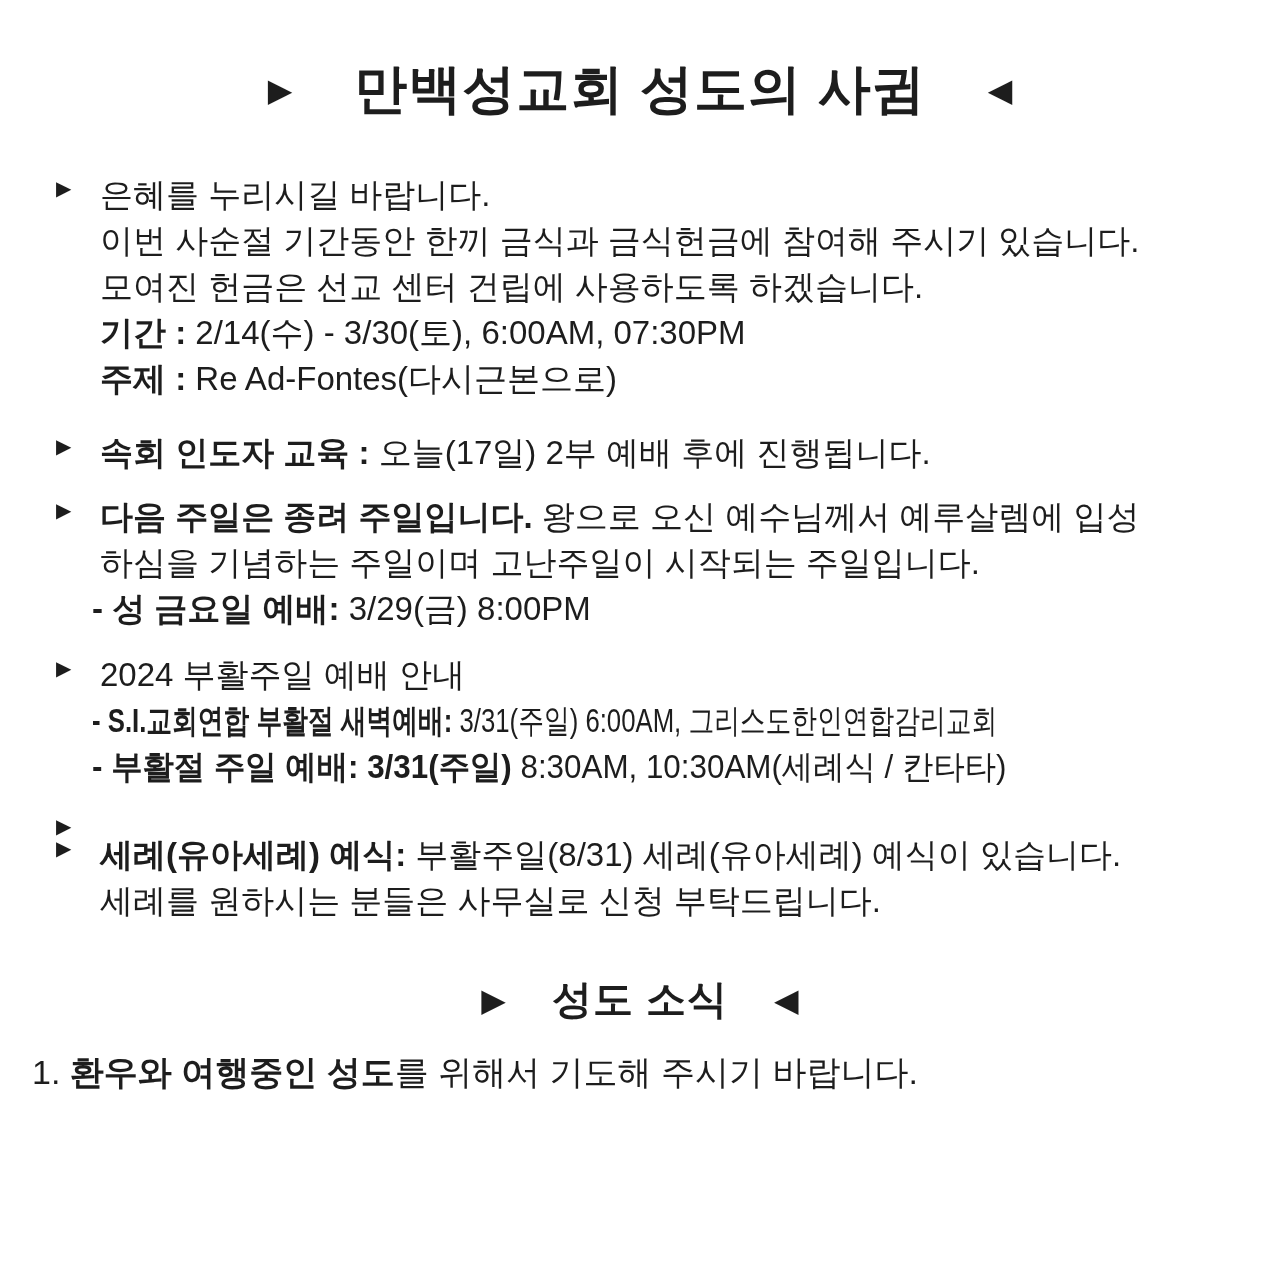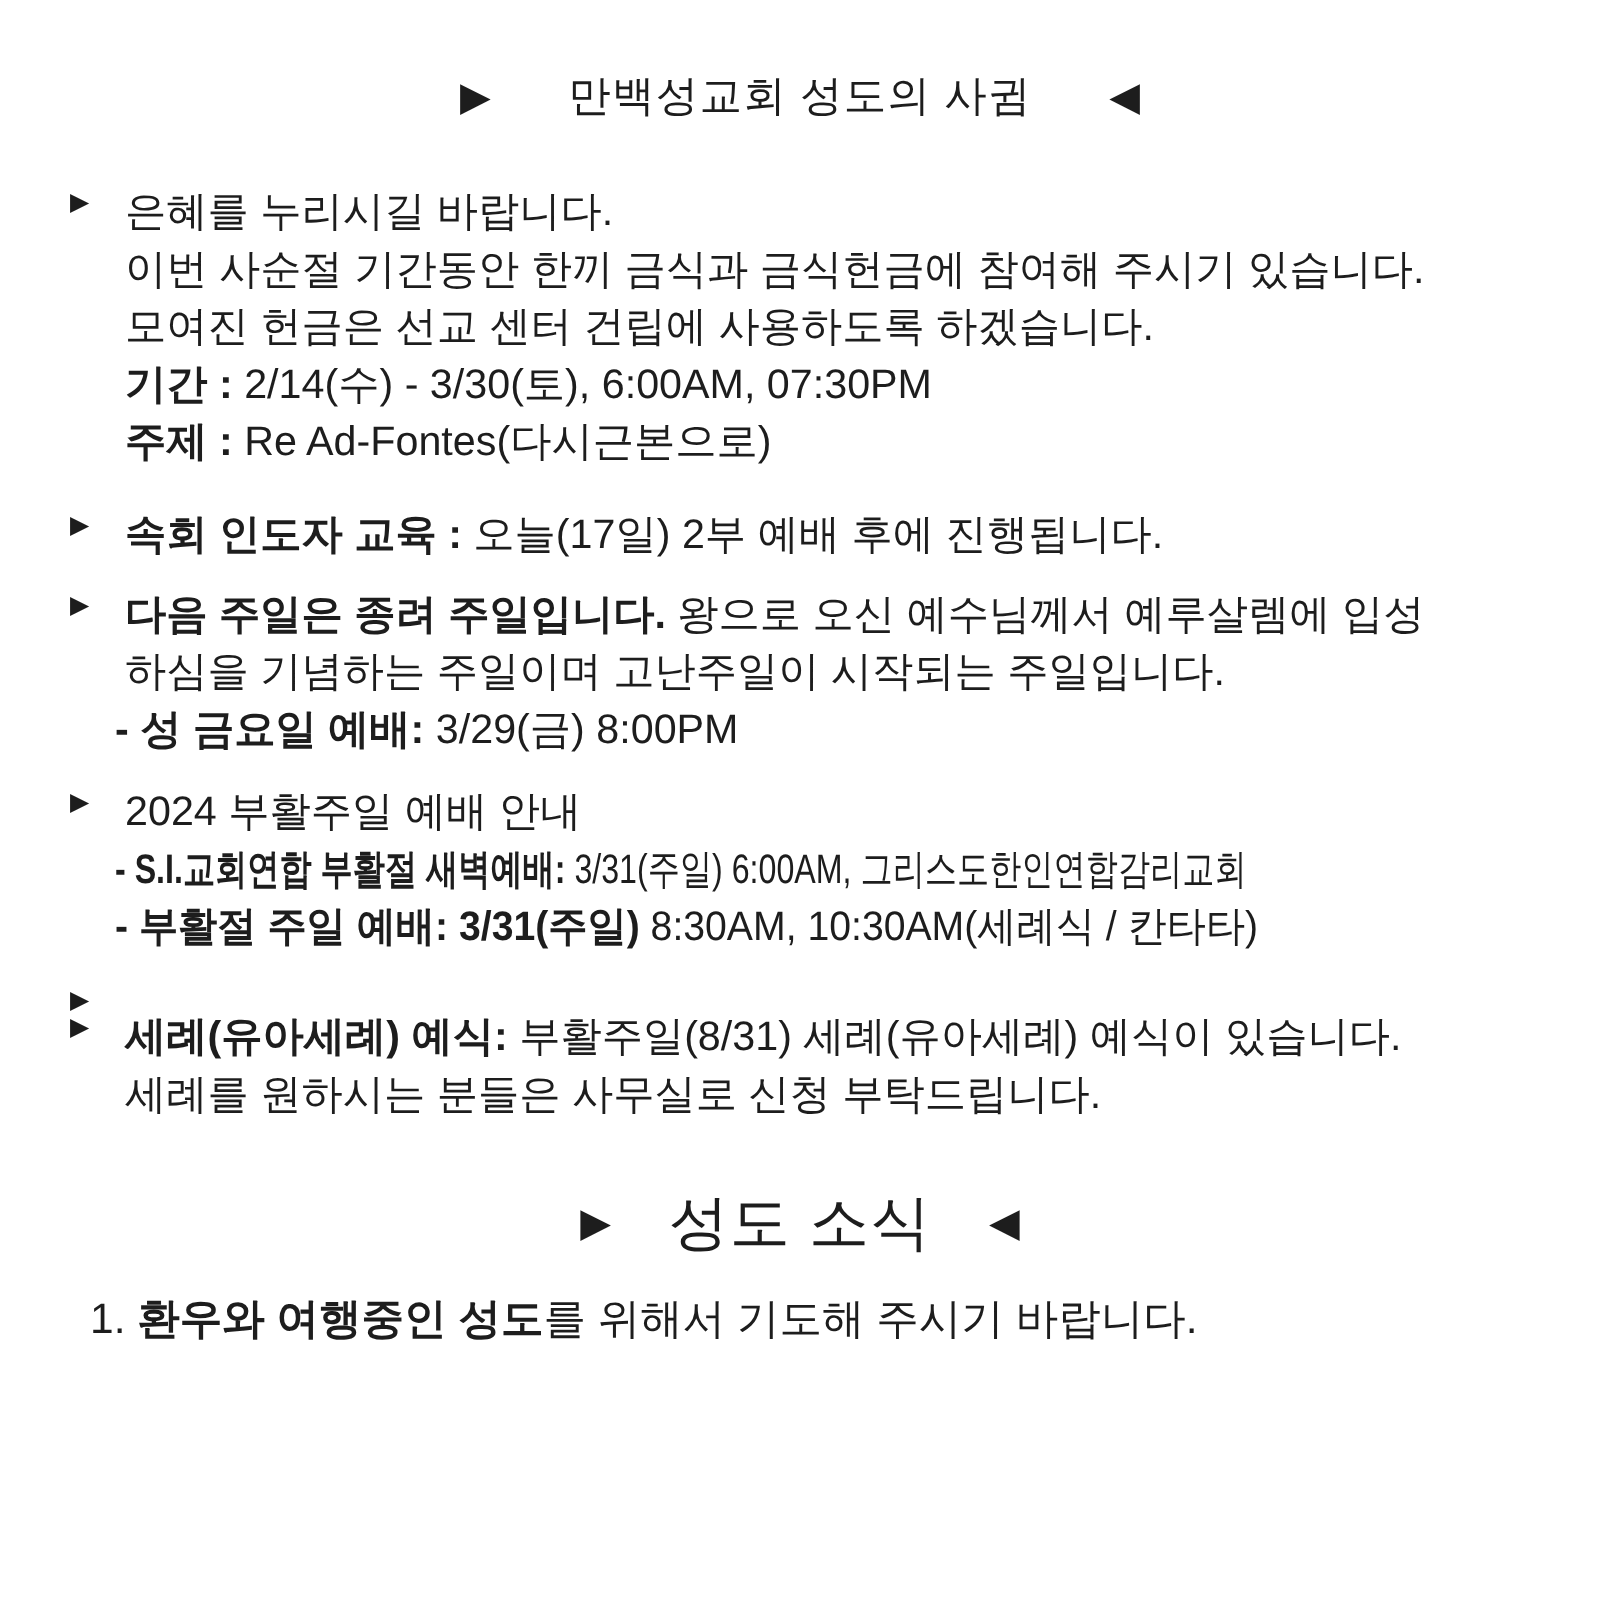--- a/index.html
+++ b/index.html
@@ -3,39 +3,39 @@
 <meta charset="utf-8">
 <style>
   html,body{margin:0;padding:0}
   body{
     width:1280px;height:1280px;
     background:#ffffff;color:#1d1d1d;
     font-family:"Liberation Sans","DejaVu Sans",sans-serif;
     overflow:hidden;
   }
   .header{display:flex;justify-content:center;align-items:center;gap:62px;padding-top:54px}
-  .header h1{font-size:34px;font-weight:400;margin:0;letter-spacing:1px}
+  .header h1{font-size:53px;font-weight:700;margin:0;letter-spacing:1px}
   .marker{font-size:32px;line-height:1}
   .content{padding-left:100px;padding-right:40px}
   .section{position:relative;font-size:33px;line-height:46px}
   .bullet{position:absolute;left:-44px;top:6px;font-size:20px;line-height:1}
   .line{white-space:nowrap}
   .b{font-weight:700}
   .sub{margin-left:-8px}
   .condensed{transform:scaleX(0.78);transform-origin:0 50%;width:max-content}
   .semi-condensed{transform:scaleX(0.95);transform-origin:0 50%;width:max-content}
   .s0{margin-top:46px}
   .s1{margin-top:28px}
   .s2{margin-top:18px}
   .s3{margin-top:20px}
   .s4{margin-top:20px}
   .s5{margin-top:42px}
   .news-heading{display:flex;justify-content:center;align-items:center;gap:46px;margin-top:48px}
-  .news-heading h2{font-size:48px;font-weight:400;margin:0;letter-spacing:1px}
-  .news-item{font-size:34px;line-height:46px;margin-top:22px;padding-left:72px;white-space:nowrap}
+  .news-heading h2{font-size:40px;font-weight:700;margin:0;letter-spacing:1px}
+  .news-item{font-size:34px;line-height:46px;margin-top:22px;padding-left:32px;white-space:nowrap}
 </style>
 </head>
 <body>
 
 <div class="header">
   <span class="marker">▶</span>
   <h1>만백성교회 성도의 사귐</h1>
   <span class="marker">◀</span>
 </div>
 

